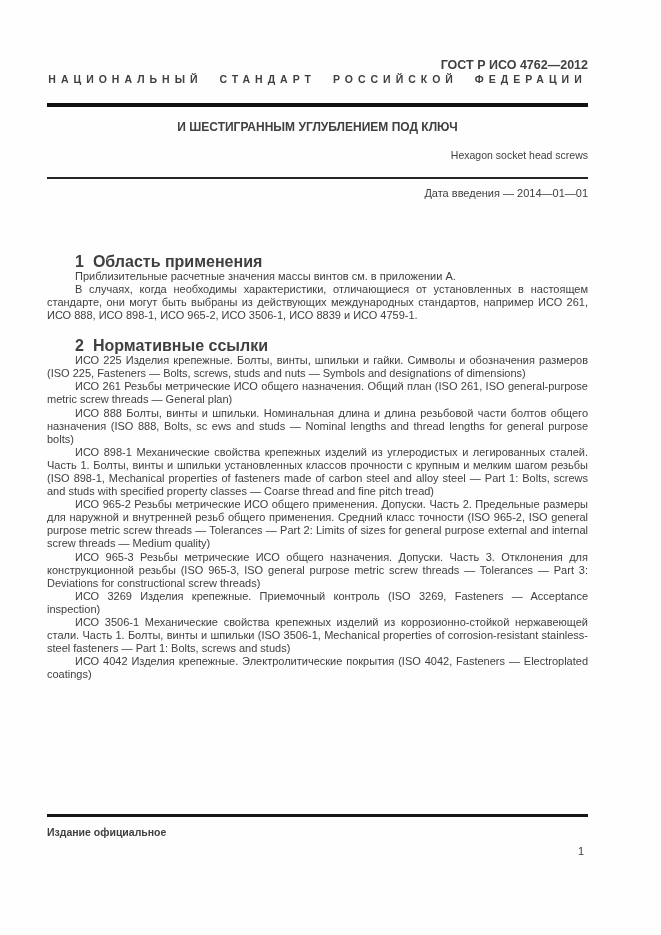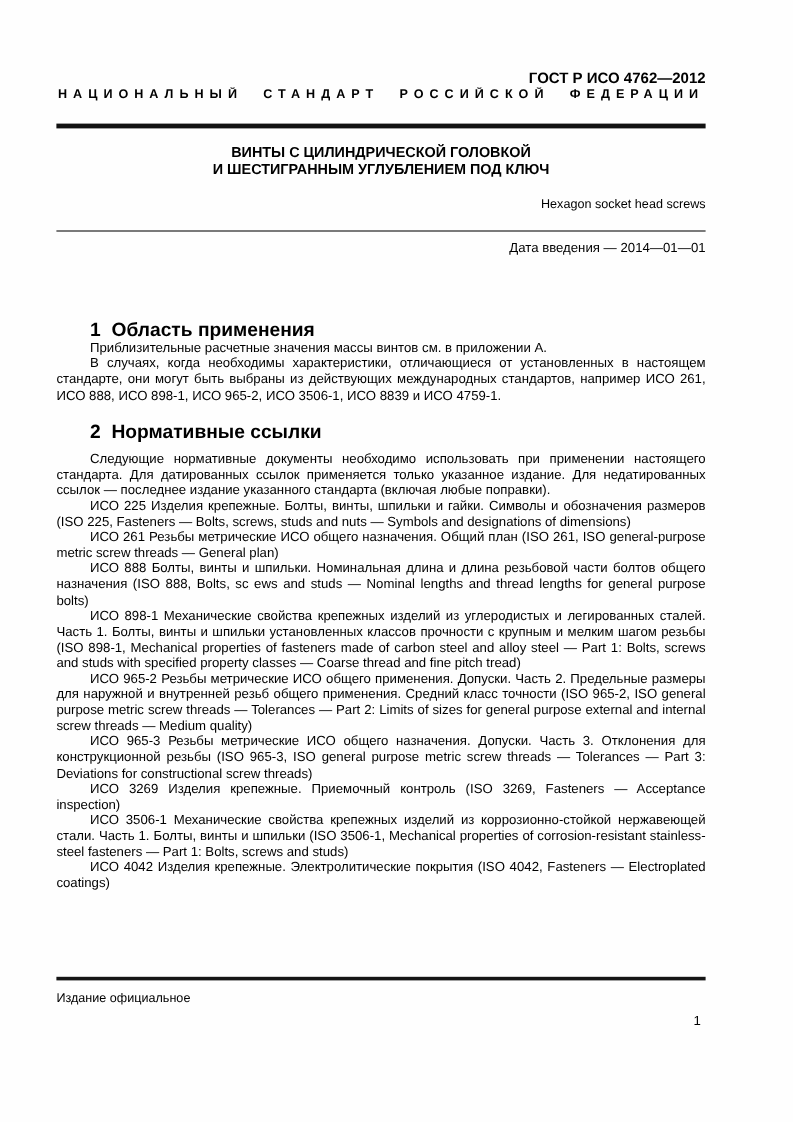--- a/index.html
+++ b/index.html
@@ -3,21 +3,21 @@
 <meta charset="utf-8">
 <style>
   html, body { margin: 0; padding: 0; background: #e8e8e8; }
   .page {
     position: relative;
     width: 661px;
     height: 935px;
     margin: 0 auto;
     background: #fefefe;
     font-family: "Liberation Sans", sans-serif;
-    color: #000000;
+    color: #404040;
     overflow: hidden;
     box-sizing: border-box;
   }
   .content {
     position: absolute;
     left: 47px;
     right: 73px;
     top: 58px;
   }
   .doc-number {
@@ -89,21 +89,21 @@
     left: 47px;
     right: 73px;
     top: 814px;
   }
   .rule-footer {
     height: 2.5px;
     background: #161616;
   }
   .footer-note {
     margin-top: 9px;
-    font-weight: normal;
+    font-weight: bold;
     font-size: 10.5px;
     line-height: 12px;
   }
   .page-number {
     margin-top: 7px;
     text-align: right;
     font-size: 11px;
     line-height: 13px;
     padding-right: 4px;
   }
@@ -114,39 +114,37 @@
 <div class="page">
   <div class="content">
 
     <div class="doc-number">ГОСТ Р ИСО 4762—2012</div>
 
     <div class="banner">НАЦИОНАЛЬНЫЙ СТАНДАРТ РОССИЙСКОЙ ФЕДЕРАЦИИ</div>
 
     <div class="rule-thick"></div>
 
     <div class="doc-title">
-      <div>ВИНТЫ С ЦИЛИНДРИЧЕСКОЙ ГОЛОВКОЙ</div>
       <div>И ШЕСТИГРАННЫМ УГЛУБЛЕНИЕМ ПОД КЛЮЧ</div>
     </div>
 
     <div class="subtitle">Hexagon socket head screws</div>
 
     <div class="rule-thin"></div>
 
     <div class="date-line">Дата введения — 2014—01—01</div>
 
     <section>
       <h2 class="sec-heading mt-first"><span class="sec-num">1</span><span>Область применения</span></h2>
       <p class="body-para">Приблизительные расчетные значения массы винтов см. в приложении А.</p>
       <p class="body-para">В случаях, когда необходимы характеристики, отличающиеся от установленных в настоящем стандарте, они могут быть выбраны из действующих международных стандартов, например ИСО 261, ИСО 888, ИСО 898-1, ИСО 965-2, ИСО 3506-1, ИСО 8839 и ИСО 4759-1.</p>
     </section>
 
     <section>
       <h2 class="sec-heading mt-next"><span class="sec-num">2</span><span>Нормативные ссылки</span></h2>
-      <p class="body-para para-gap">Следующие нормативные документы необходимо использовать при применении настоящего стандарта. Для датированных ссылок применяется только указанное издание. Для недатированных ссылок — последнее издание указанного стандарта (включая любые поправки).</p>
       <p class="body-para">ИСО 225 Изделия крепежные. Болты, винты, шпильки и гайки. Символы и обозначения размеров (ISO 225, Fasteners — Bolts, screws, studs and nuts — Symbols and designations of dimensions)</p>
       <p class="body-para">ИСО 261 Резьбы метрические ИСО общего назначения. Общий план (ISO 261, ISO general-purpose metric screw threads — General plan)</p>
       <p class="body-para">ИСО 888 Болты, винты и шпильки. Номинальная длина и длина резьбовой части болтов общего назначения (ISO 888, Bolts, sc ews and studs — Nominal lengths and thread lengths for general purpose bolts)</p>
       <p class="body-para">ИСО 898-1 Механические свойства крепежных изделий из углеродистых и легированных сталей. Часть 1. Болты, винты и шпильки установленных классов прочности с крупным и мелким шагом резьбы (ISO 898-1, Mechanical properties of fasteners made of carbon steel and alloy steel — Part 1: Bolts, screws and studs with specified property classes — Coarse thread and fine pitch tread)</p>
       <p class="body-para">ИСО 965-2 Резьбы метрические ИСО общего применения. Допуски. Часть 2. Предельные размеры для наружной и внутренней резьб общего применения. Средний класс точности (ISO 965-2, ISO general purpose metric screw threads — Tolerances — Part 2: Limits of sizes for general purpose external and internal screw threads — Medium quality)</p>
       <p class="body-para">ИСО 965-3 Резьбы метрические ИСО общего назначения. Допуски. Часть 3. Отклонения для конструкционной резьбы (ISO 965-3, ISO general purpose metric screw threads — Tolerances — Part 3: Deviations for constructional screw threads)</p>
       <p class="body-para">ИСО 3269 Изделия крепежные. Приемочный контроль (ISO 3269, Fasteners — Acceptance inspection)</p>
       <p class="body-para">ИСО 3506-1 Механические свойства крепежных изделий из коррозионно-стойкой нержавеющей стали. Часть 1. Болты, винты и шпильки (ISO 3506-1, Mechanical properties of corrosion-resistant stainless-steel fasteners — Part 1: Bolts, screws and studs)</p>
       <p class="body-para">ИСО 4042 Изделия крепежные. Электролитические покрытия (ISO 4042, Fasteners — Electroplated coatings)</p>
     </section>

